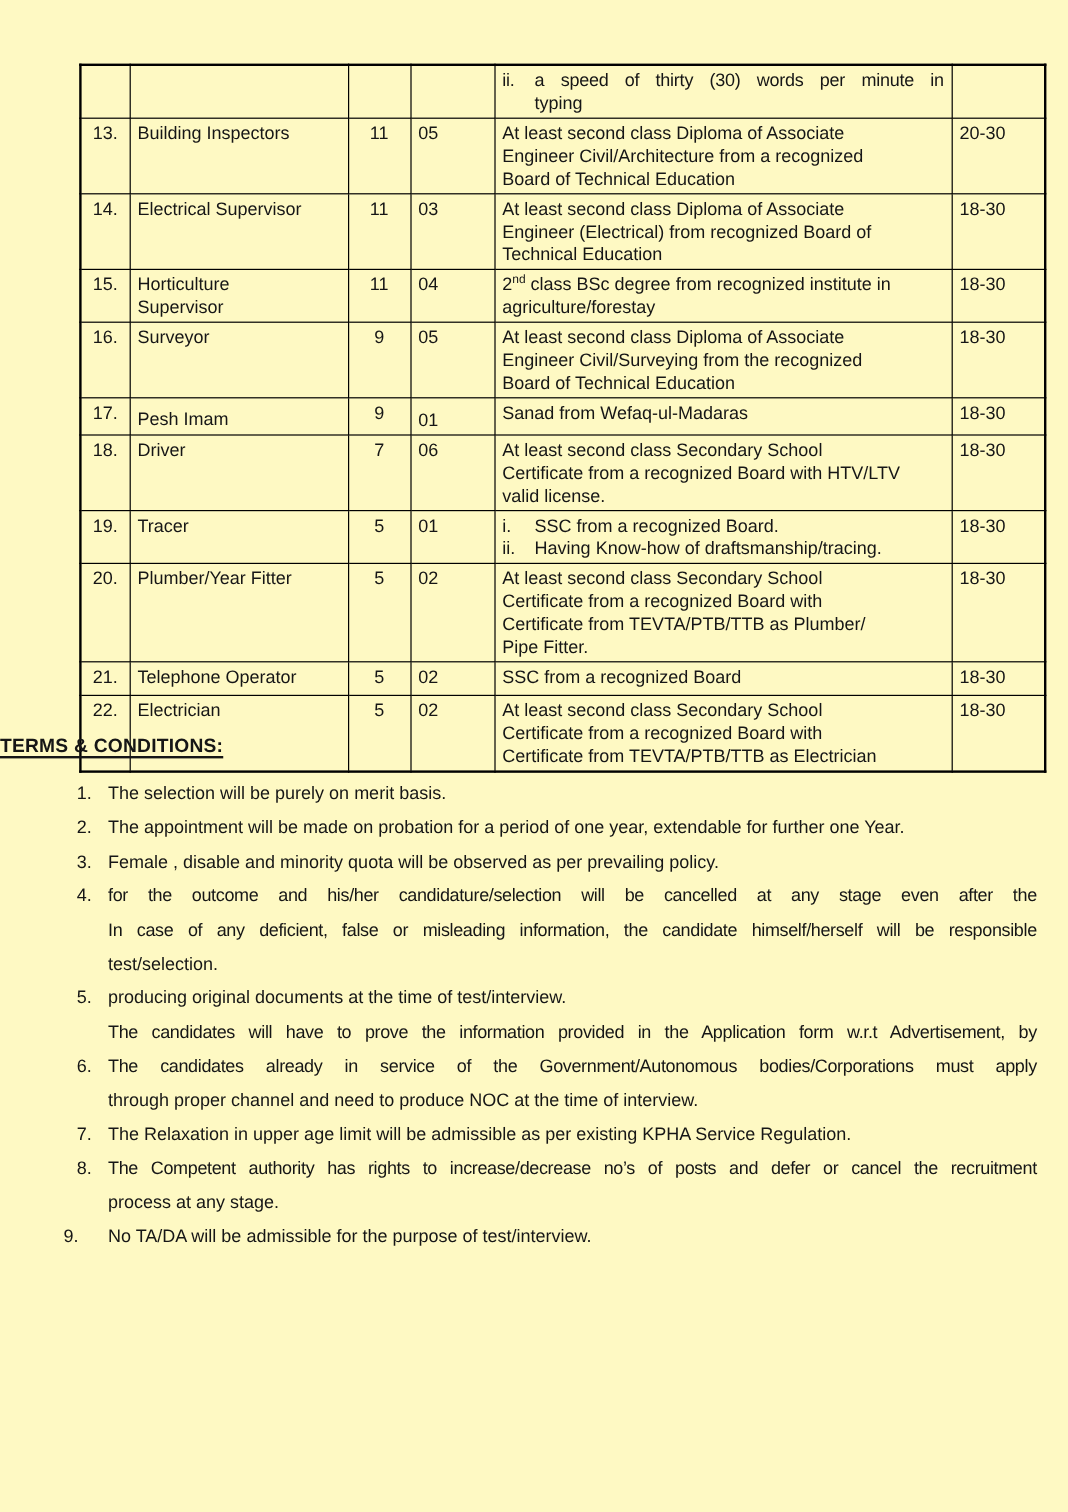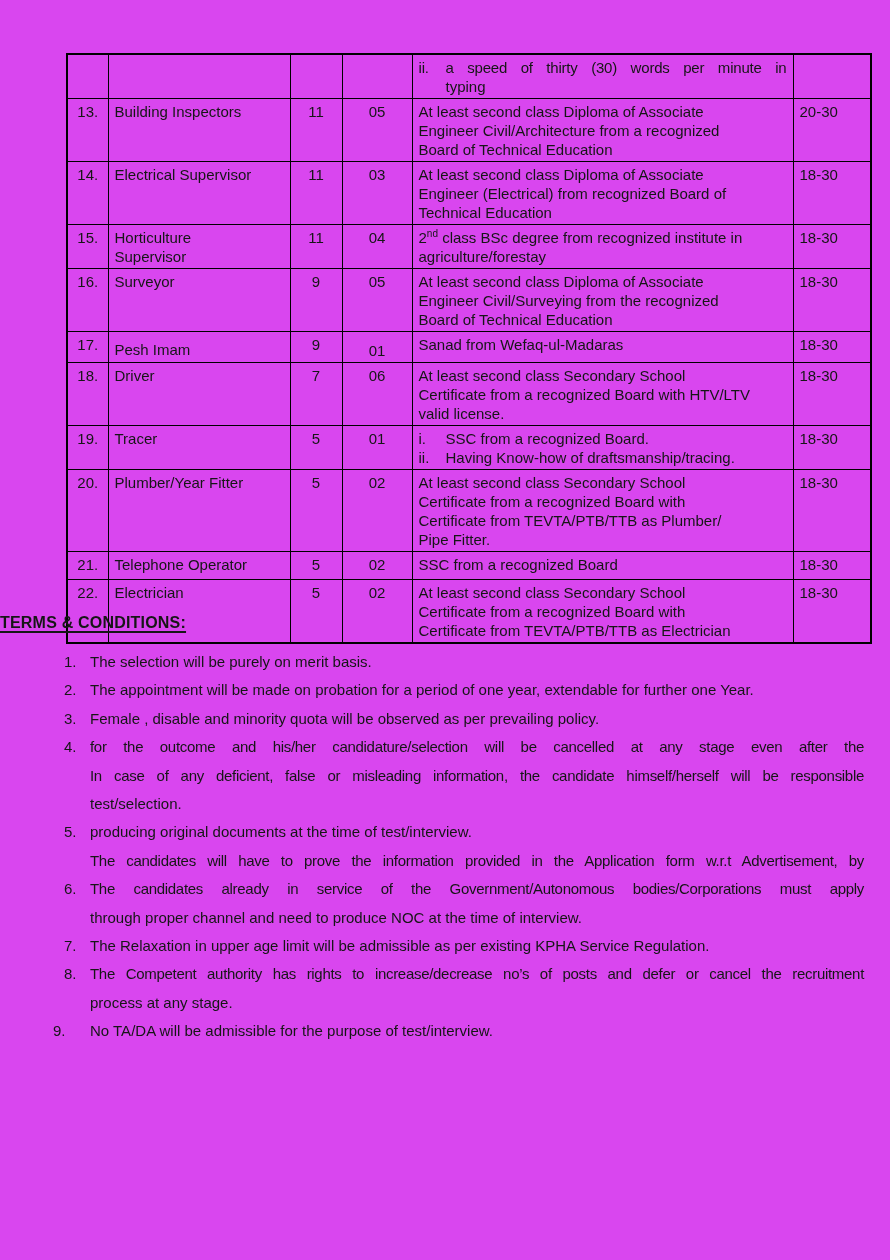--- a/index.html
+++ b/index.html
@@ -1,39 +1,39 @@
 <!DOCTYPE html>
 <html><head>
 <meta charset="utf-8">
 <style>
   html,body{margin:0;padding:0;}
   body{
     width:890px;height:1260px;background:#ffffff;
     font-family:"Liberation Sans",sans-serif;color:#161616;
     -webkit-font-smoothing:antialiased;
   }
-  .page{position:relative;width:890px;height:1260px;background:#d946ef;overflow:hidden;}
+  .page{position:relative;width:890px;height:1260px;background:#fef9c3;overflow:hidden;}
 
   
   .posts-table{
     position:absolute;left:66px;top:53px;width:804px;
     border-collapse:collapse;table-layout:fixed;
     border:2.5px solid #000;
   }
   .posts-table td{
     border:1.5px solid #000;
     vertical-align:top;
     font-size:15px;line-height:19px;
     padding:3px 6px 2px;
     overflow:hidden;
   }
   .c-sr{text-align:center;padding-left:2px;padding-right:2px;}
   .c-post{padding-left:8px;white-space:pre-line;}
   .c-scale{text-align:center;padding-right:14px;}
-  .c-posts{text-align:center;padding-right:8px;}
+  .c-posts{text-align:left;padding-right:8px;}
   .c-qual{padding-left:8px;padding-right:8px;}
   .c-age{padding-left:8px;}
   .qline{min-height:19px;}
   .qline.jl{text-align:justify;text-align-last:justify;letter-spacing:-0.2px;}
   .mkline{position:relative;padding-left:27px;}
   .mk{position:absolute;left:0;top:0;}
   sup{font-size:10px;line-height:0;vertical-align:super;}
 
   
   .terms-head{position:absolute;top:614px;left:0;width:888px;}

